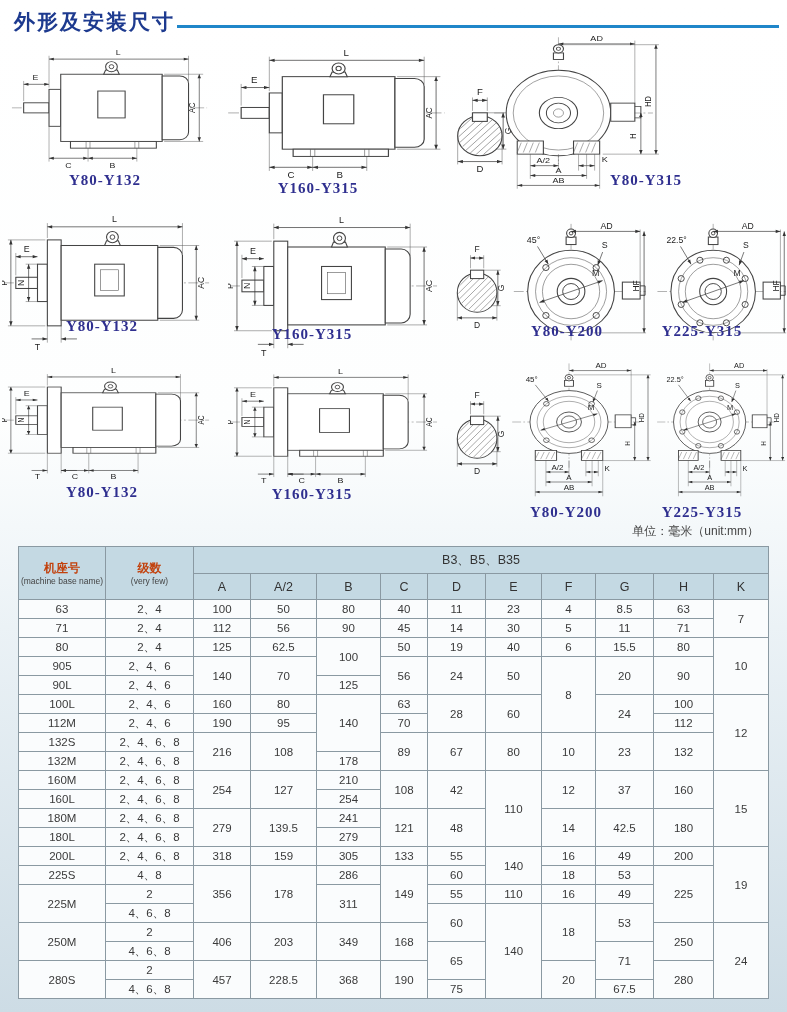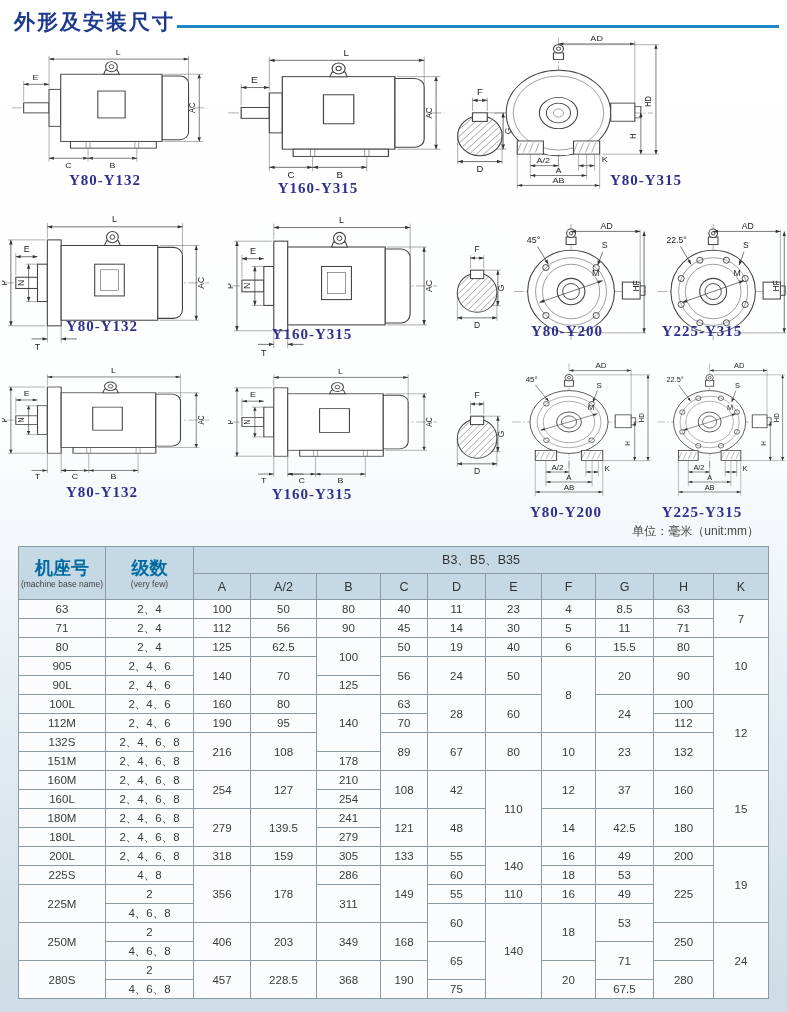--- a/index.html
+++ b/index.html
@@ -23,21 +23,21 @@
   svg .ext{stroke:#555;stroke-width:0.5;}
   svg .hat{stroke:#666;stroke-width:0.6;}
   svg .dt{font:9px "Liberation Sans",sans-serif;fill:#222;text-anchor:middle;}
   
   table.dims{position:absolute;left:18px;top:546px;border-collapse:collapse;table-layout:fixed;
              background:#fbfdfe;}
   table.dims th,table.dims td{border:1px solid #8a99a2;text-align:center;vertical-align:middle;
              color:#3a3a3a;padding:0;}
   table.dims td{font-size:11.5px;height:18px;background:#fafcfd;}
   table.dims th{background:#c4d9e3;font-weight:normal;}
-  th .zh{font-size:18px;font-weight:bold;color:#0369a1;}
+  th .zh{font-size:12px;font-weight:bold;color:#c2410c;}
   th .en{font-size:8.5px;color:#444;line-height:1.15;}
   tr.h1 th{height:26px;font-size:12.5px;color:#333;}
   tr.h2 th{height:25px;font-size:12.5px;color:#333;}
 </style>
 </head>
 <body>
 
 <div class="page">
   <div class="title-row">
     <h1 class="page-title">外形及安装尺寸</h1>
@@ -848,21 +848,21 @@
           <td rowspan="2">216</td>
           <td rowspan="2">108</td>
           <td rowspan="2">89</td>
           <td rowspan="2">67</td>
           <td rowspan="2">80</td>
           <td rowspan="2">10</td>
           <td rowspan="2">23</td>
           <td rowspan="2">132</td>
         </tr>
         <tr>
-          <td>151M</td>
+          <td>132M</td>
           <td>2、4、6、8</td>
           <td>178</td>
         </tr>
         <tr>
           <td>160M</td>
           <td>2、4、6、8</td>
           <td rowspan="2">254</td>
           <td rowspan="2">127</td>
           <td>210</td>
           <td rowspan="2">108</td>

